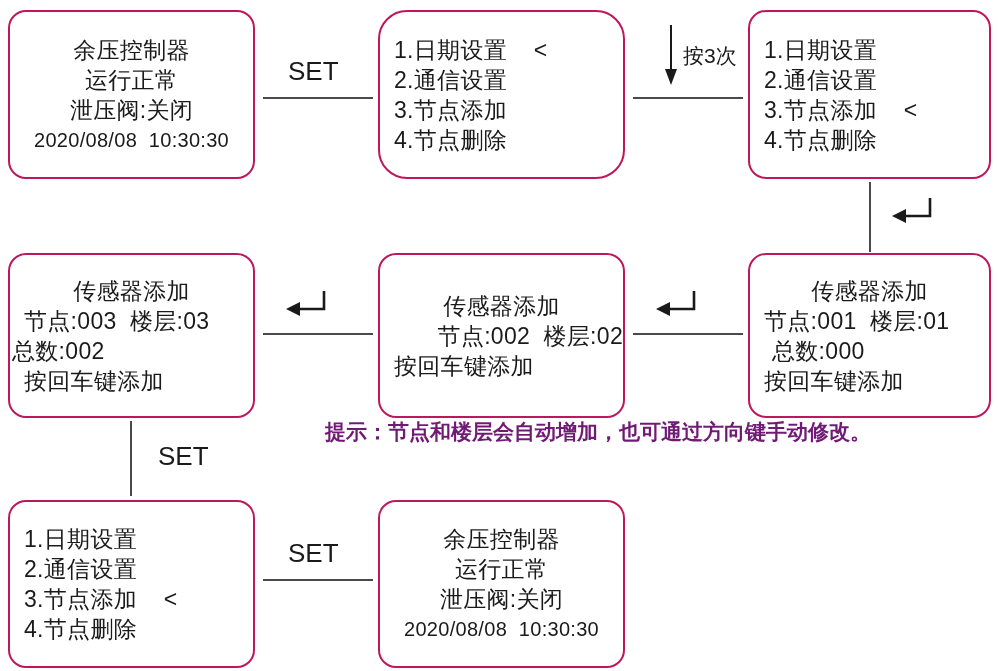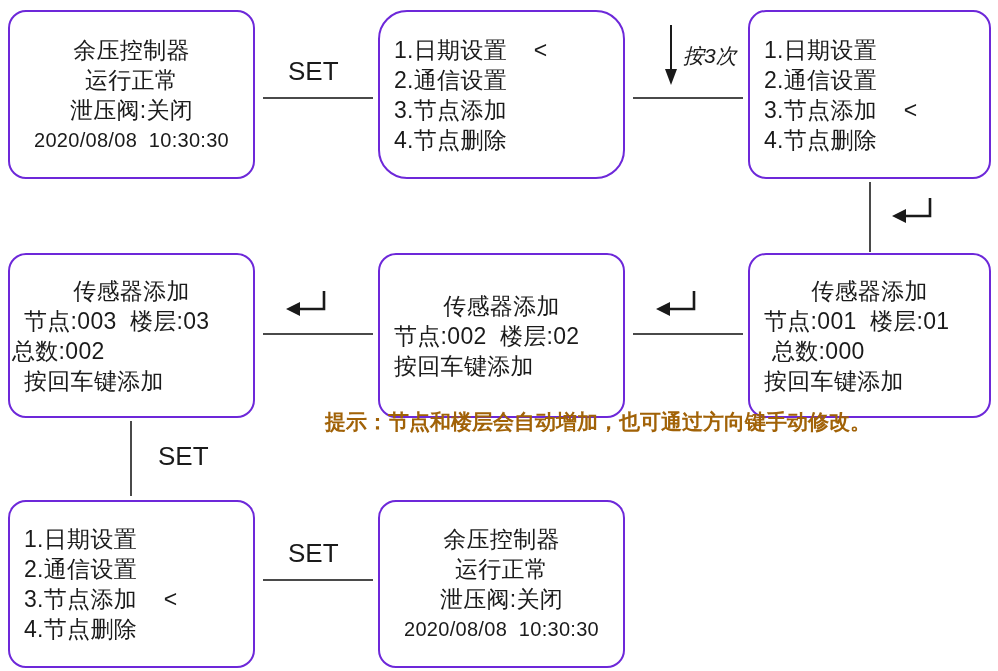--- a/index.html
+++ b/index.html
@@ -10,21 +10,21 @@
     color:#1a1a1a;
     position:relative;
     overflow:hidden;
   }
   .stage{position:absolute;left:0;top:0;width:998px;height:671px;}
 
   
   .panel{
     position:absolute;
     box-sizing:border-box;
-    border:2px solid #6d28d9;
+    border:2px solid #be185d;
     border-radius:18px;
     background:#ffffff;
     display:flex;
     flex-direction:column;
     justify-content:center;
   }
   .panel .line{
     font-size:23px;
     line-height:30px;
     letter-spacing:0.3px;
@@ -46,21 +46,21 @@
     width:2px;
     background:#4a4a4a;
   }
   .conn-label{
     position:absolute;
     font-size:26px;
     line-height:26px;
     color:#1a1a1a;
     white-space:nowrap;
   }
-  .conn-label.cn{font-size:21px;font-style:italic;}
+  .conn-label.cn{font-size:21px;}
 
   
   .enter-sym{
     position:absolute;
     width:40px;height:30px;
   }
   .down-arrow{
     position:absolute;
     width:16px;height:60px;
   }
@@ -130,21 +130,21 @@
   <div class="hline" style="left:263px;top:333px;width:110px;"></div>
   <div class="enter-sym" style="left:282px;top:288px;">
     <svg width="46" height="32" viewBox="0 0 46 32" aria-hidden="true">
       <path d="M42 3 L42 21 L14 21" fill="none" stroke="#1a1a1a" stroke-width="2.6"></path>
       <polygon points="4,21 18,14 18,28" fill="#1a1a1a"></polygon>
     </svg>
   </div>
 
   <div class="panel center" style="left:378px;top:253px;width:247px;height:165px;">
     <div class="line">传感器添加</div>
-    <div class="line" style="text-align:left;padding-left:14px;">节点:002  楼层:02</div>
+    <div class="line" style="text-align:right;padding-left:14px;">节点:002  楼层:02</div>
     <div class="line" style="text-align:left;padding-left:14px;">按回车键添加</div>
   </div>
 
   <div class="hline" style="left:633px;top:333px;width:110px;"></div>
   <div class="enter-sym" style="left:652px;top:288px;">
     <svg width="46" height="32" viewBox="0 0 46 32" aria-hidden="true">
       <path d="M42 3 L42 21 L14 21" fill="none" stroke="#1a1a1a" stroke-width="2.6"></path>
       <polygon points="4,21 18,14 18,28" fill="#1a1a1a"></polygon>
     </svg>
   </div>
@@ -152,21 +152,21 @@
   <div class="panel center" style="left:748px;top:253px;width:243px;height:165px;">
     <div class="line">传感器添加</div>
     <div class="line" style="text-align:left;padding-left:14px;">节点:001  楼层:01</div>
     <div class="line" style="text-align:left;padding-left:6px;margin-left:16px;">总数:000</div>
     <div class="line" style="text-align:left;padding-left:14px;">按回车键添加</div>
   </div>
 
   <div class="vline" style="left:130px;top:421px;width:2px;height:75px;"></div>
   <div class="conn-label" style="left:158px;top:443px;">SET</div>
 
-  <div class="hint" style="left:325px;top:410px;color:#a16207;">提示：节点和楼层会自动增加，也可通过方向键手动修改。</div>
+  <div class="hint" style="left:325px;top:420px;color:#701a75;">提示：节点和楼层会自动增加，也可通过方向键手动修改。</div>
 
   <div class="panel left" style="left:8px;top:500px;width:247px;height:168px;">
     <div class="line indent">1.日期设置</div>
     <div class="line indent">2.通信设置</div>
     <div class="line indent">3.节点添加    &lt;</div>
     <div class="line indent">4.节点删除</div>
   </div>
 
   <div class="hline" style="left:263px;top:579px;width:110px;"></div>
   <div class="conn-label" style="left:288px;top:540px;">SET</div>

